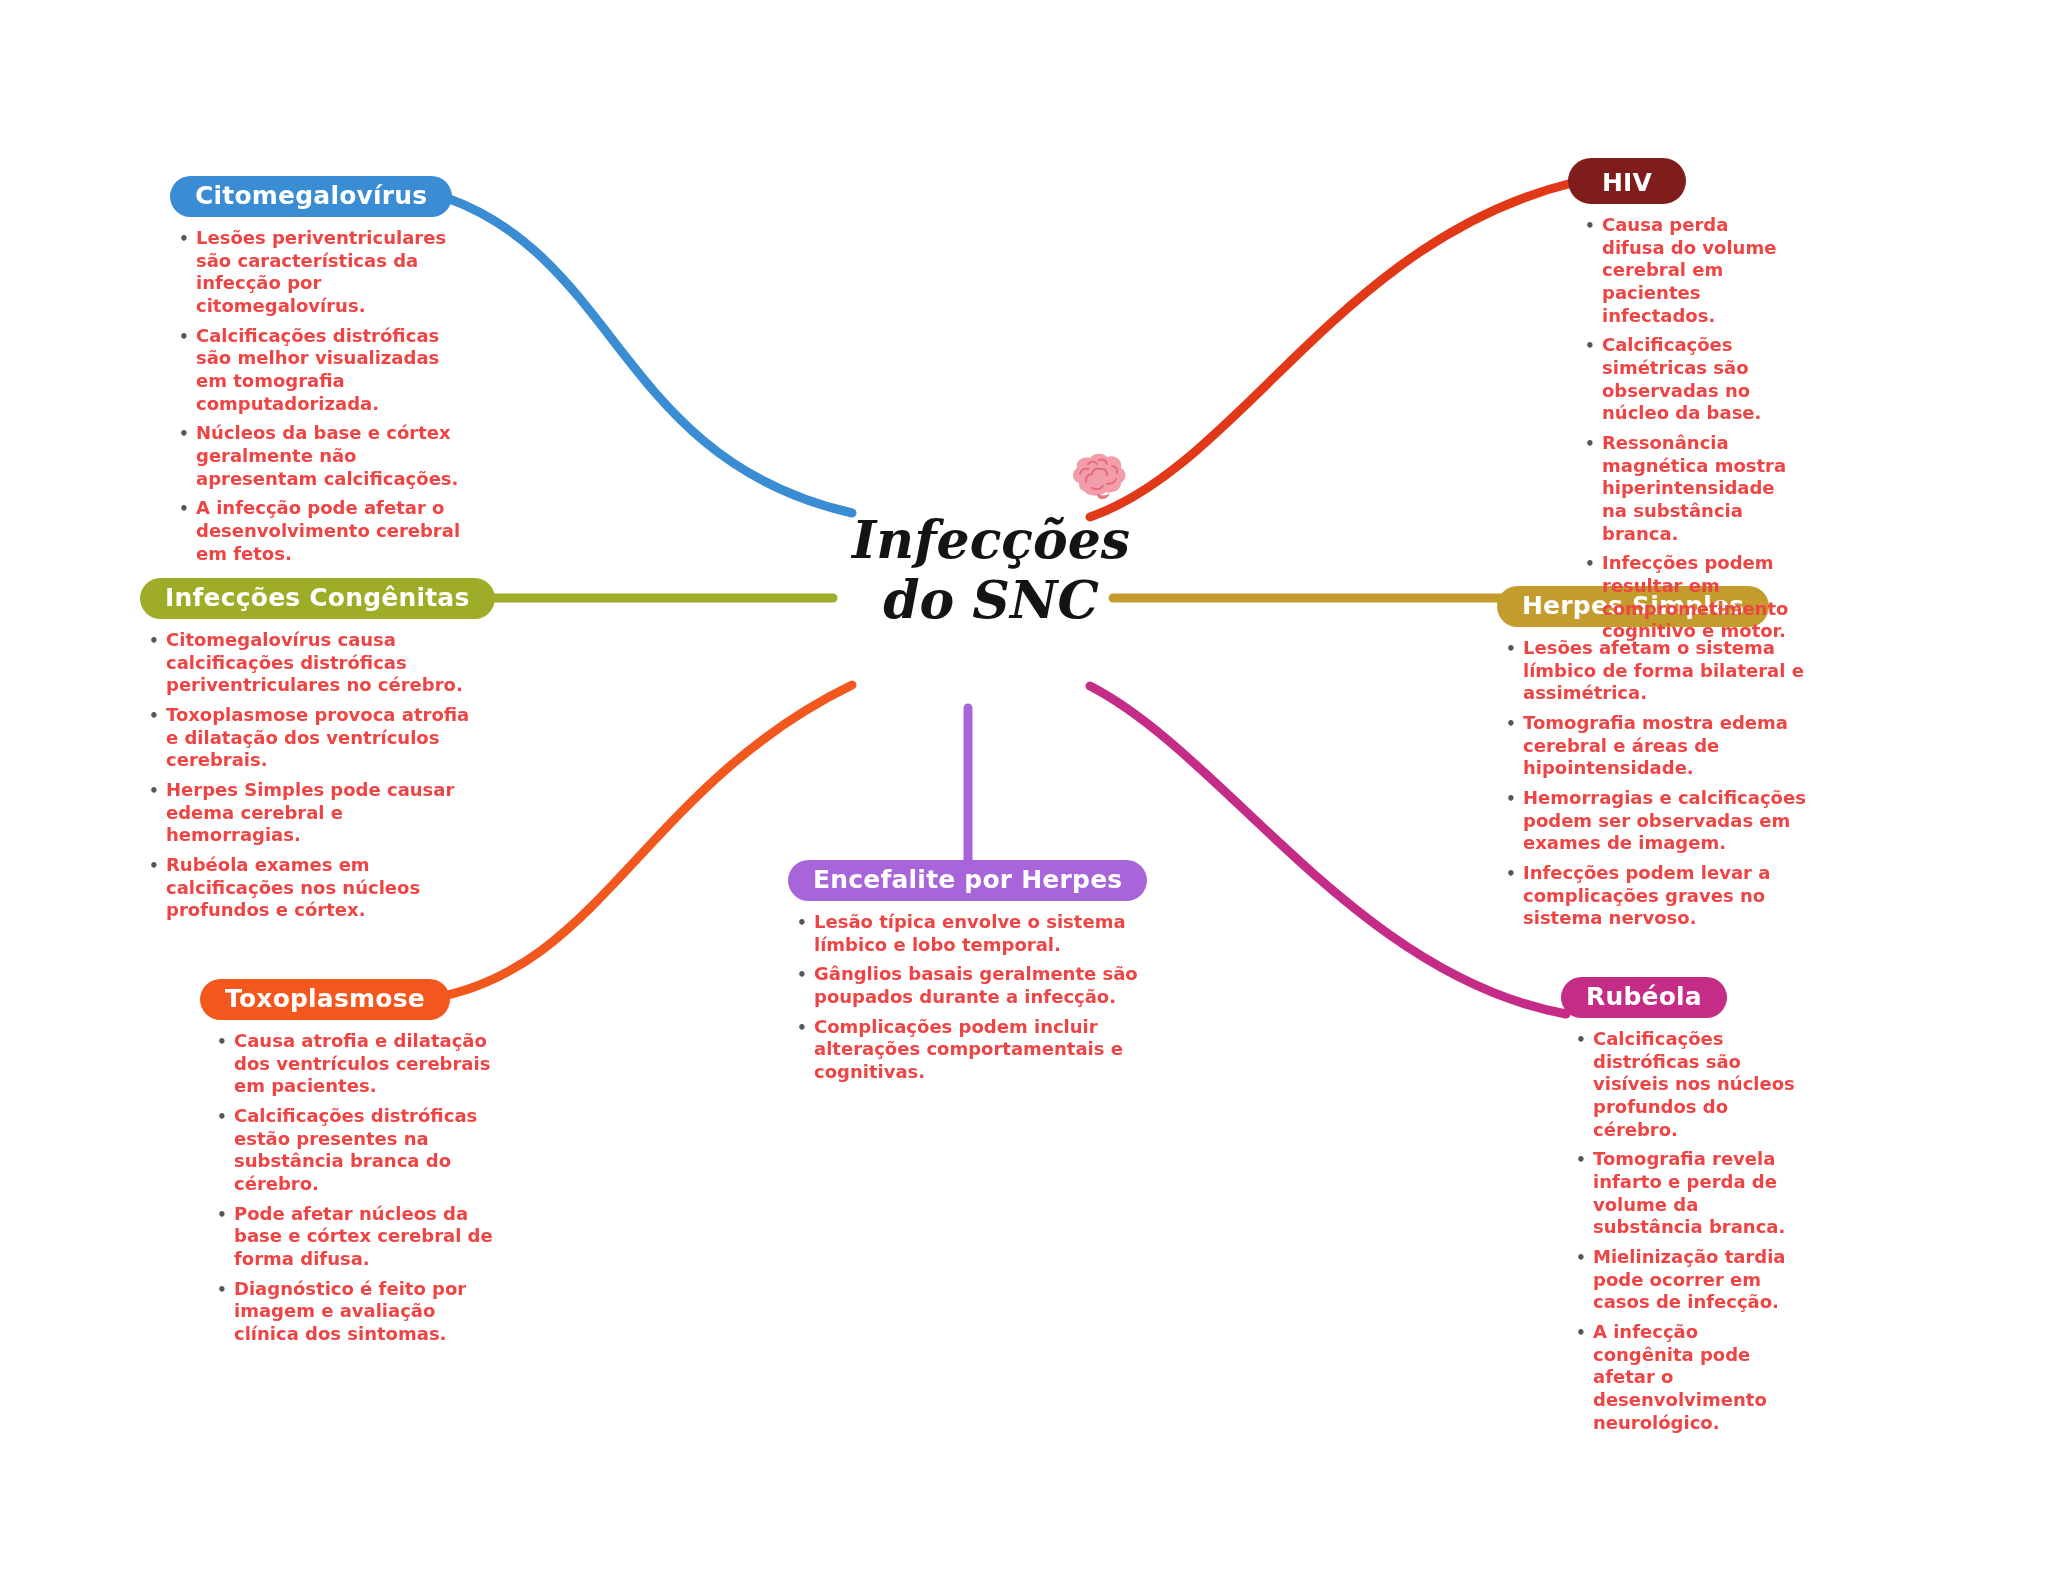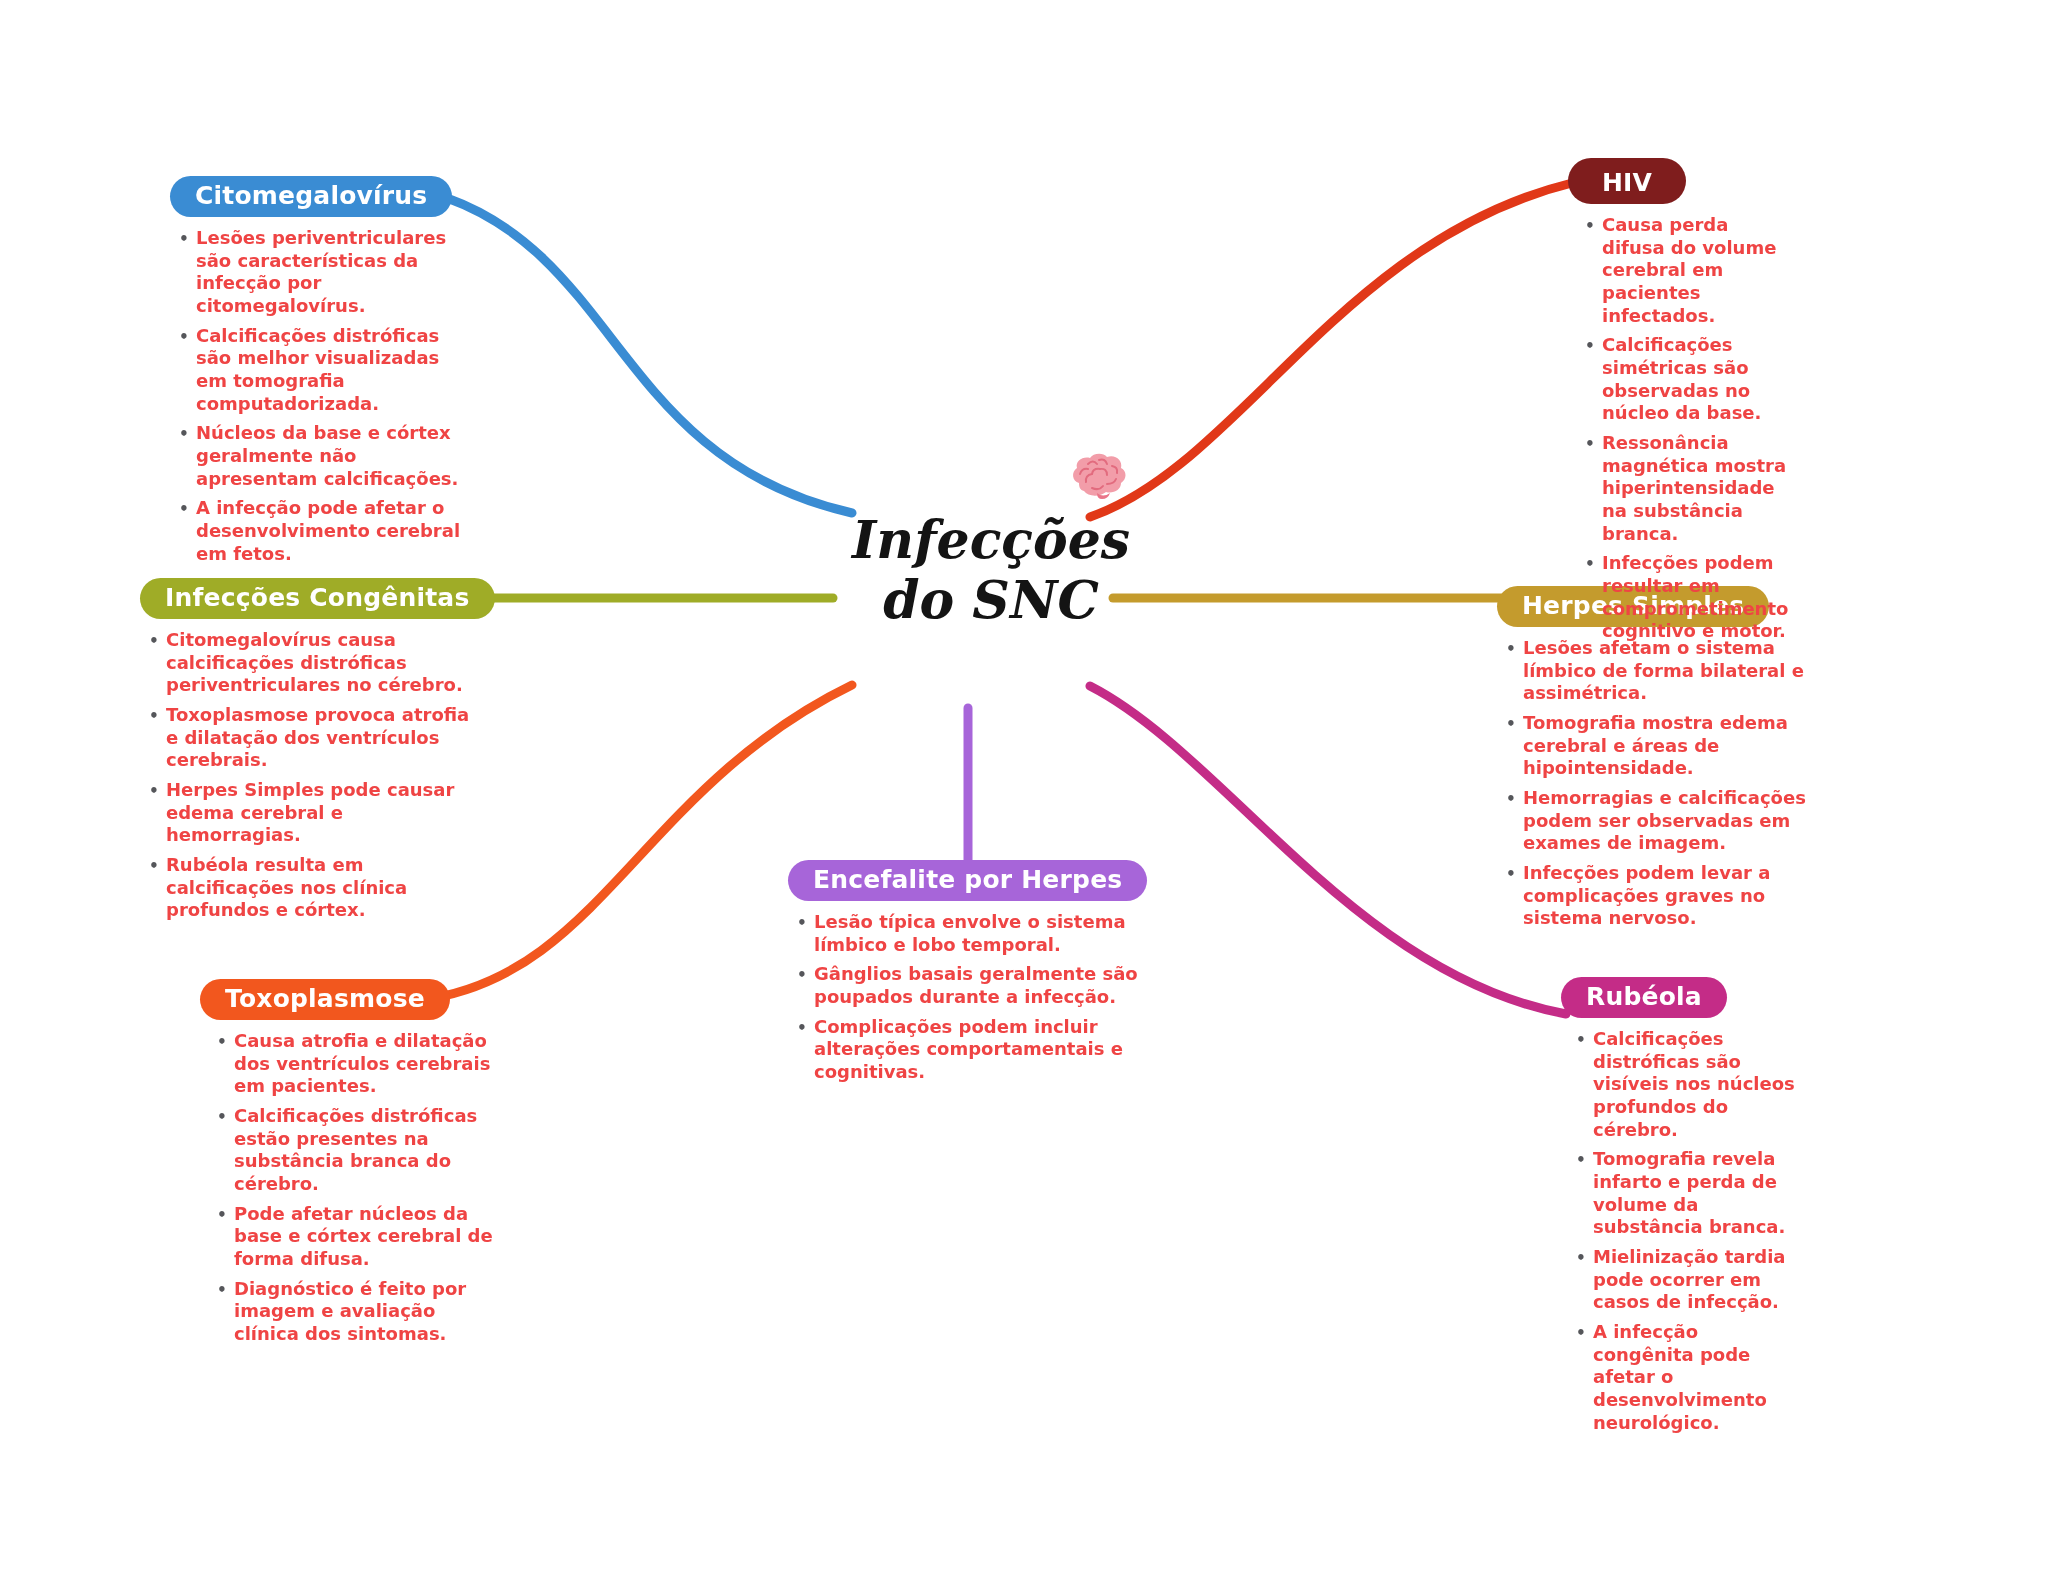--- a/index.html
+++ b/index.html
@@ -103,21 +103,21 @@
         <li>A infecção pode afetar o desenvolvimento cerebral em fetos.</li>
       </ul>
   </section>
 
   <section class="branch b-cong">
     <div class="pill" style="background: rgb(159, 172, 39);">Infecções Congênitas</div>
     <ul class="bullets">
         <li>Citomegalovírus causa calcificações distróficas periventriculares no cérebro.</li>
         <li>Toxoplasmose provoca atrofia e dilatação dos ventrículos cerebrais.</li>
         <li>Herpes Simples pode causar edema cerebral e hemorragias.</li>
-        <li>Rubéola resulta em calcificações nos clínica profundos e córtex.</li>
+        <li>Rubéola exames em calcificações nos núcleos profundos e córtex.</li>
       </ul>
   </section>
 
   <section class="branch b-toxo">
     <div class="pill" style="background: rgb(242, 87, 30);">Toxoplasmose</div>
     <ul class="bullets">
         <li>Causa atrofia e dilatação dos ventrículos cerebrais em pacientes.</li>
         <li>Calcificações distróficas estão presentes na substância branca do cérebro.</li>
         <li>Pode afetar núcleos da base e córtex cerebral de forma difusa.</li>
         <li>Diagnóstico é feito por imagem e avaliação clínica dos sintomas.</li>

